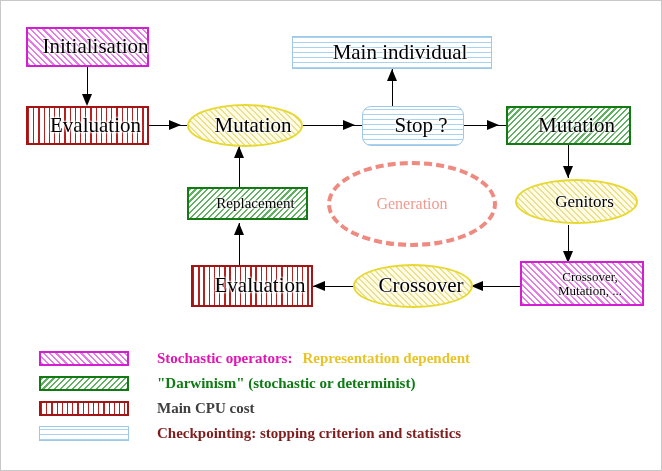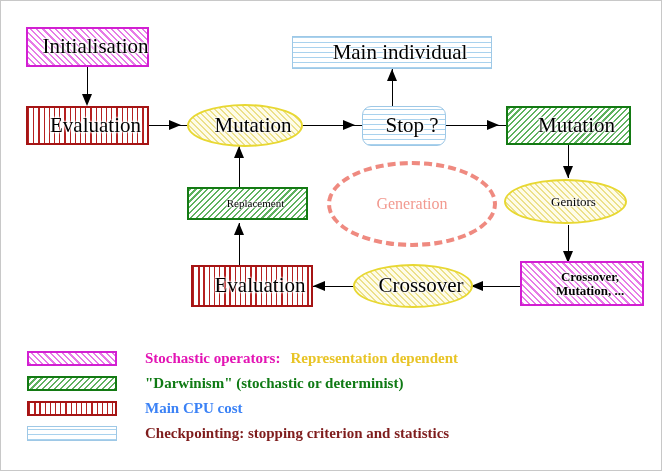--- a/index.html
+++ b/index.html
@@ -142,21 +142,21 @@
   }
 
   
   #legend {
     position: absolute;
     left: 0; top: 340px;
     width: 662px;
   }
   .legend-row {
     position: absolute;
-    left: 26px;
+    left: 38px;
     height: 22px;
     display: flex;
     align-items: center;
   }
   .swatch {
     width: 90px;
     height: 15px;
     box-sizing: border-box;
     flex: 0 0 auto;
   }
@@ -219,46 +219,46 @@
   </div>
 
   <div class="node fill-yellow" style="left:186px; top:103px; width:116px; height:43px; font-size:21px;">
     <span>Mutation</span>
   </div>
 
   <div class="node fill-blue" style="left:291px; top:35px; width:200px; height:33px; font-size:21px;">
     <span>Main individual</span>
   </div>
 
-  <div class="node fill-blue rounded" style="left:361px; top:105px; width:84px; height:40px; font-size:21px;">
+  <div class="node fill-blue rounded" style="left:361px; top:105px; width:102px; height:40px; font-size:21px;">
     <span>Stop ?</span>
   </div>
 
   <div class="node fill-green" style="left:505px; top:105px; width:125px; height:39px; font-size:21px;">
     <span>Mutation</span>
   </div>
 
-  <div class="node fill-yellow" style="left:503px; top:178px; width:123px; height:45px; font-size:13px;">
+  <div class="node fill-yellow" style="left:514px; top:178px; width:123px; height:45px; font-size:17px;">
     <span>Genitors</span>
   </div>
 
-  <div class="node fill-magenta" style="left:519px; top:260px; width:124px; height:45px; font-size:13px;font-weight:bold;">
+  <div class="node fill-magenta" style="left:519px; top:260px; width:124px; height:45px; font-size:13px;">
     <span>Crossover,
 Mutation, ...</span>
   </div>
 
   <div class="node fill-yellow" style="left:352px; top:263px; width:120px; height:44px; font-size:21px;">
     <span>Crossover</span>
   </div>
 
   <div class="node fill-red" style="left:190px; top:264px; width:122px; height:42px; font-size:21px;">
     <span>Evaluation</span>
   </div>
 
-  <div class="node fill-green" style="left:186px; top:186px; width:121px; height:33px; font-size:11px;">
+  <div class="node fill-green" style="left:186px; top:186px; width:121px; height:33px; font-size:15px;">
     <span>Replacement</span>
   </div>
 
   <div id="legend">
 
     <div class="legend-row" style="top:6px;">
       <div class="swatch fill-magenta"></div>
       <div class="legend-text">
         <span style="color:#e314b4;">Stochastic operators:</span><span class="part2" style="color:#e8c426;">Representation dependent</span>
       </div>
@@ -267,21 +267,21 @@
     <div class="legend-row" style="top:31px;">
       <div class="swatch fill-green"></div>
       <div class="legend-text">
         <span style="color:#0f7a14;">"Darwinism" (stochastic or determinist)</span>
       </div>
     </div>
 
     <div class="legend-row" style="top:56px;">
       <div class="swatch fill-red"></div>
       <div class="legend-text">
-        <span style="color:#3b82f6;">Main CPU cost</span>
+        <span style="color:#404040;">Main CPU cost</span>
       </div>
     </div>
 
     <div class="legend-row" style="top:81px;">
       <div class="swatch fill-blue"></div>
       <div class="legend-text">
         <span style="color:#7f1d1d;">Checkpointing: stopping criterion and statistics</span>
       </div>
     </div>
 

